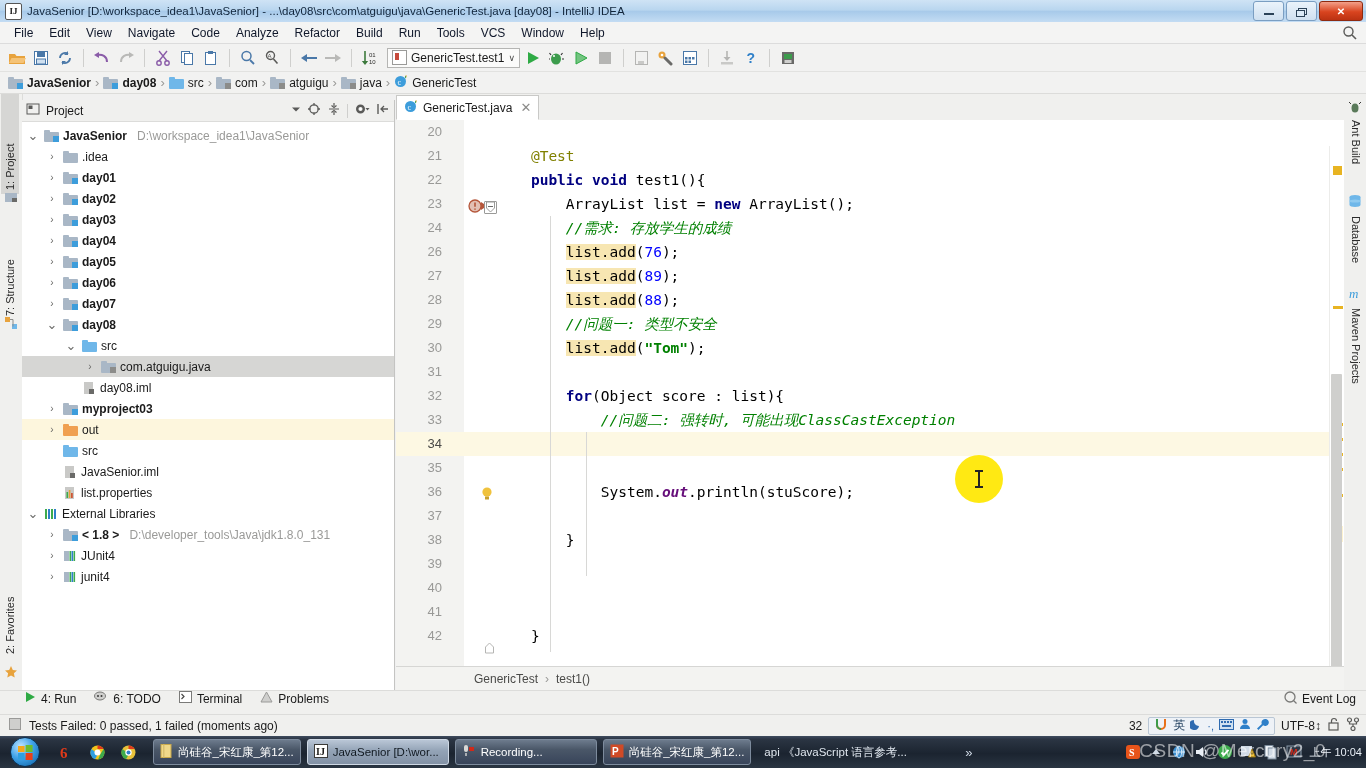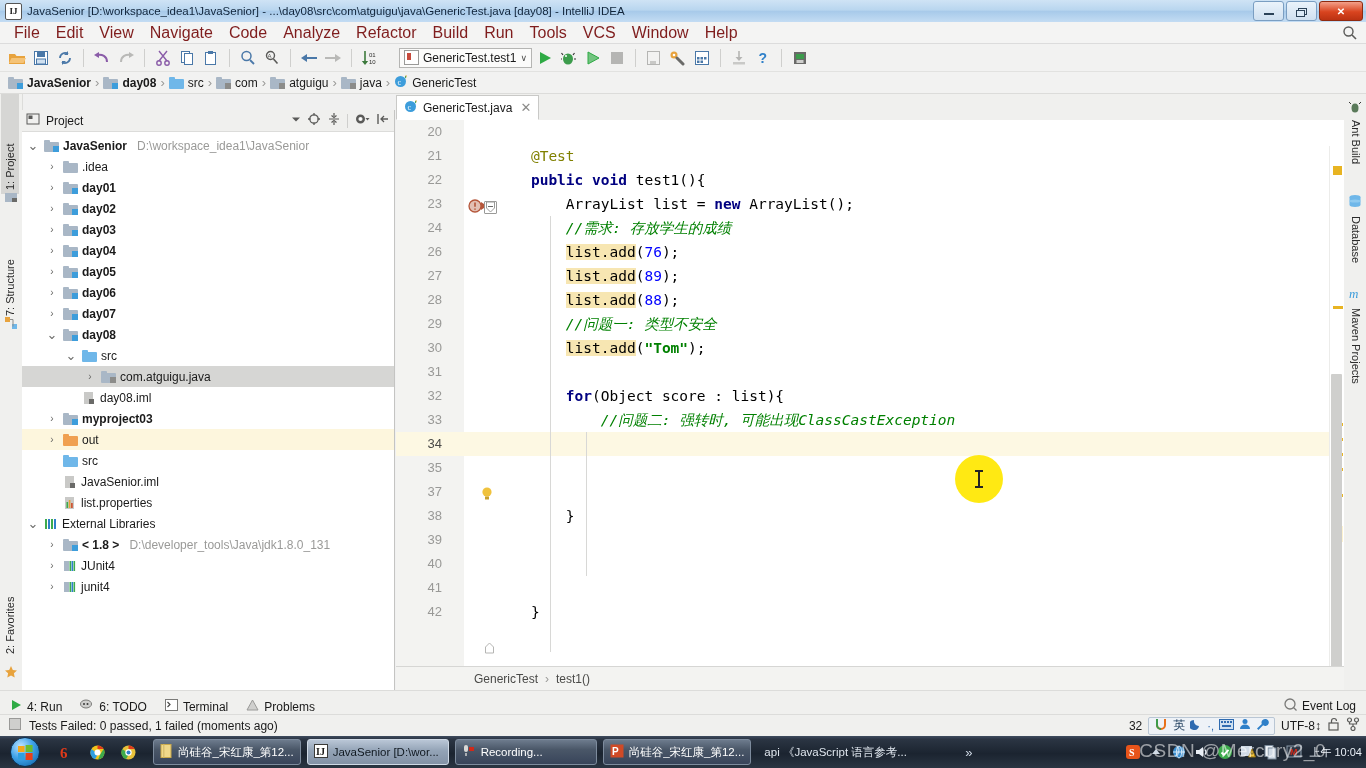--- a/index.html
+++ b/index.html
@@ -39,35 +39,35 @@
     border-color:#8e2a10;color:#fff;font-weight:bold;width:42px;
   }
   .win-btn .minglyph{display:block;width:10px;height:2px;background:#2b4258;margin-top:6px;}
 
   
   .menubar{
     position:absolute;left:0;top:22px;width:1366px;height:22px;
     background:#f4f4f3;border-bottom:1px solid #dcdcdc;
     display:flex;align-items:center;padding-left:6px;box-sizing:border-box;
   }
-  .menuitem{padding:2px 8px;font-size:16px;color:#7f1d1d;white-space:nowrap;}
+  .menuitem{padding:2px 8px;font-size:12px;color:#0f172a;white-space:nowrap;}
   .menu-search{position:absolute;right:8px;top:3px;width:16px;height:16px;}
 
   
   .toolbar{
     position:absolute;left:0;top:44px;width:1366px;height:28px;
     background:#f2f2f1;border-bottom:1px solid #e2e2e0;
     display:flex;align-items:center;gap:2px;padding-left:6px;box-sizing:border-box;
   }
   .tb{width:22px;height:22px;display:flex;align-items:center;justify-content:center;}
   .tbsep{width:1px;height:18px;background:#cfcfcd;margin:0 5px;}
   .runconfig{
     height:20px;min-width:128px;border:1px solid #b5b5b3;background:#fbfbfa;
     display:flex;align-items:center;gap:4px;padding:0 4px;box-sizing:border-box;
-    font-size:12px;color:#1a1a1a;margin-left:16px;
+    font-size:12px;color:#1a1a1a;margin-left:4px;
   }
   .rc-icon{width:13px;height:13px;background:#fff;border:1px solid #9a9a98;position:relative;}
   .rc-icon:after{content:"";position:absolute;left:2px;top:2px;width:4px;height:7px;background:#c74a3c;}
 
   
   .navbar{
     position:absolute;left:0;top:72px;width:1366px;height:22px;
     background:#f2f2f1;border-bottom:1px solid #dcdcda;
     display:flex;align-items:center;padding-left:8px;box-sizing:border-box;
   }
@@ -94,21 +94,21 @@
     background:#f0f0ee;border-left:1px solid #dcdcda;
   }
   .rvtab{
     position:absolute;right:1px;
     writing-mode:vertical-rl;
     font-size:11px;color:#2b2b2b;white-space:nowrap;padding:4px 3px;
   }
 
   
   .projectpanel{
-    position:absolute;left:22px;top:110px;width:373px;height:596px;
+    position:absolute;left:22px;top:100px;width:373px;height:596px;
     background:#ffffff;border-right:1px solid #c4c4c2;box-sizing:border-box;
   }
   .pp-header{
     height:22px;background:#f0f0ee;border-bottom:1px solid #dcdcda;
     display:flex;align-items:center;padding:0 4px;box-sizing:border-box;gap:5px;
   }
   .pp-title{font-size:12px;color:#1a1a1a;}
   .pp-caret{margin-left:auto;}
   .pp-icons{display:flex;align-items:center;gap:6px;}
   .tree{padding-top:3px;font-size:12px;color:#1a1a1a;}
@@ -172,22 +172,22 @@
   .escroll{
     position:absolute;right:0;top:26px;width:14px;height:546px;background:#fff;border-left:1px solid #ececea;
   }
   .escroll .thumb{position:absolute;left:1px;width:11px;background:#cfcfcd;border-radius:1px;}
   .mark{position:absolute;right:1px;width:10px;height:3px;background:#e8b422;}
   .mark.box{width:9px;height:9px;right:2px;}
 
   
   .bottomstrip{
     position:absolute;left:0;top:690px;width:1366px;height:24px;
-    background:#f0f0ee;border-top:1px solid #dcdcda;display:flex;align-items:flex-end;
-    padding-left:10px;box-sizing:border-box;gap:18px;font-size:12px;color:#1a1a1a;
+    background:#f0f0ee;border-top:1px solid #dcdcda;display:flex;align-items:flex-start;
+    padding-left:24px;box-sizing:border-box;gap:18px;font-size:12px;color:#1a1a1a;
   }
   .bstab{display:flex;align-items:center;gap:5px;}
   .eventlog{position:absolute;right:10px;display:flex;align-items:center;gap:5px;}
 
   
   .statusbar{
     position:absolute;left:0;top:714px;width:1366px;height:22px;
     background:#f0f0ee;border-top:1px solid #dcdcda;display:flex;align-items:center;
     padding-left:8px;box-sizing:border-box;font-size:12px;color:#1a1a1a;gap:7px;
   }
@@ -901,20 +901,21 @@
           <div class="ln"><span class="num">26</span><span class="txt">&nbsp;&nbsp;&nbsp;&nbsp;&nbsp;&nbsp;&nbsp;&nbsp;<span class="srch">list.add</span><span class="plain">(</span><span class="num-lit">76</span><span class="plain">);</span></span></div>
           <div class="ln"><span class="num">27</span><span class="txt">&nbsp;&nbsp;&nbsp;&nbsp;&nbsp;&nbsp;&nbsp;&nbsp;<span class="srch">list.add</span><span class="plain">(</span><span class="num-lit">89</span><span class="plain">);</span></span></div>
           <div class="ln"><span class="num">28</span><span class="txt">&nbsp;&nbsp;&nbsp;&nbsp;&nbsp;&nbsp;&nbsp;&nbsp;<span class="srch">list.add</span><span class="plain">(</span><span class="num-lit">88</span><span class="plain">);</span></span></div>
           <div class="ln"><span class="num">29</span><span class="txt">&nbsp;&nbsp;&nbsp;&nbsp;&nbsp;&nbsp;&nbsp;&nbsp;<span class="cmt">//问题一: 类型不安全</span></span></div>
           <div class="ln"><span class="num">30</span><span class="txt">&nbsp;&nbsp;&nbsp;&nbsp;&nbsp;&nbsp;&nbsp;&nbsp;<span class="srch">list.add</span><span class="plain">(</span><span class="str">"Tom"</span><span class="plain">);</span></span></div>
           <div class="ln"><span class="num">31</span><span class="txt"></span></div>
           <div class="ln"><span class="num">32</span><span class="txt">&nbsp;&nbsp;&nbsp;&nbsp;&nbsp;&nbsp;&nbsp;&nbsp;<span class="kw">for</span><span class="plain">(Object score : list){</span></span></div>
           <div class="ln"><span class="num">33</span><span class="txt">&nbsp;&nbsp;&nbsp;&nbsp;&nbsp;&nbsp;&nbsp;&nbsp;&nbsp;&nbsp;&nbsp;&nbsp;<span class="cmt">//问题二: 强转时, 可能出现ClassCastException</span></span></div>
           <div class="ln cur"><span class="num">34</span></div>
           <div class="ln"><span class="num">35</span><span class="txt"></span></div>
+          <div class="ln"><span class="num">36</span><span class="txt">&nbsp;&nbsp;&nbsp;&nbsp;&nbsp;&nbsp;&nbsp;&nbsp;&nbsp;&nbsp;&nbsp;&nbsp;<span class="plain">System.</span><span class="fld">out</span><span class="plain">.println(stuScore);</span></span></div>
           <div class="ln"><span class="num">37</span><span class="txt"></span></div>
           <div class="ln"><span class="num">38</span><span class="txt">&nbsp;&nbsp;&nbsp;&nbsp;&nbsp;&nbsp;&nbsp;&nbsp;<span class="plain">}</span></span></div>
           <div class="ln"><span class="num">39</span><span class="txt"></span></div>
           <div class="ln"><span class="num">40</span><span class="txt"></span></div>
           <div class="ln"><span class="num">41</span><span class="txt"></span></div>
           <div class="ln"><span class="num">42</span><span class="txt">&nbsp;&nbsp;&nbsp;&nbsp;<span class="plain">}</span></span></div>
         </div>
 
       <div style="position:absolute;left:72px;top:78px;">
         <svg width="22" height="16" viewBox="0 0 22 16">

